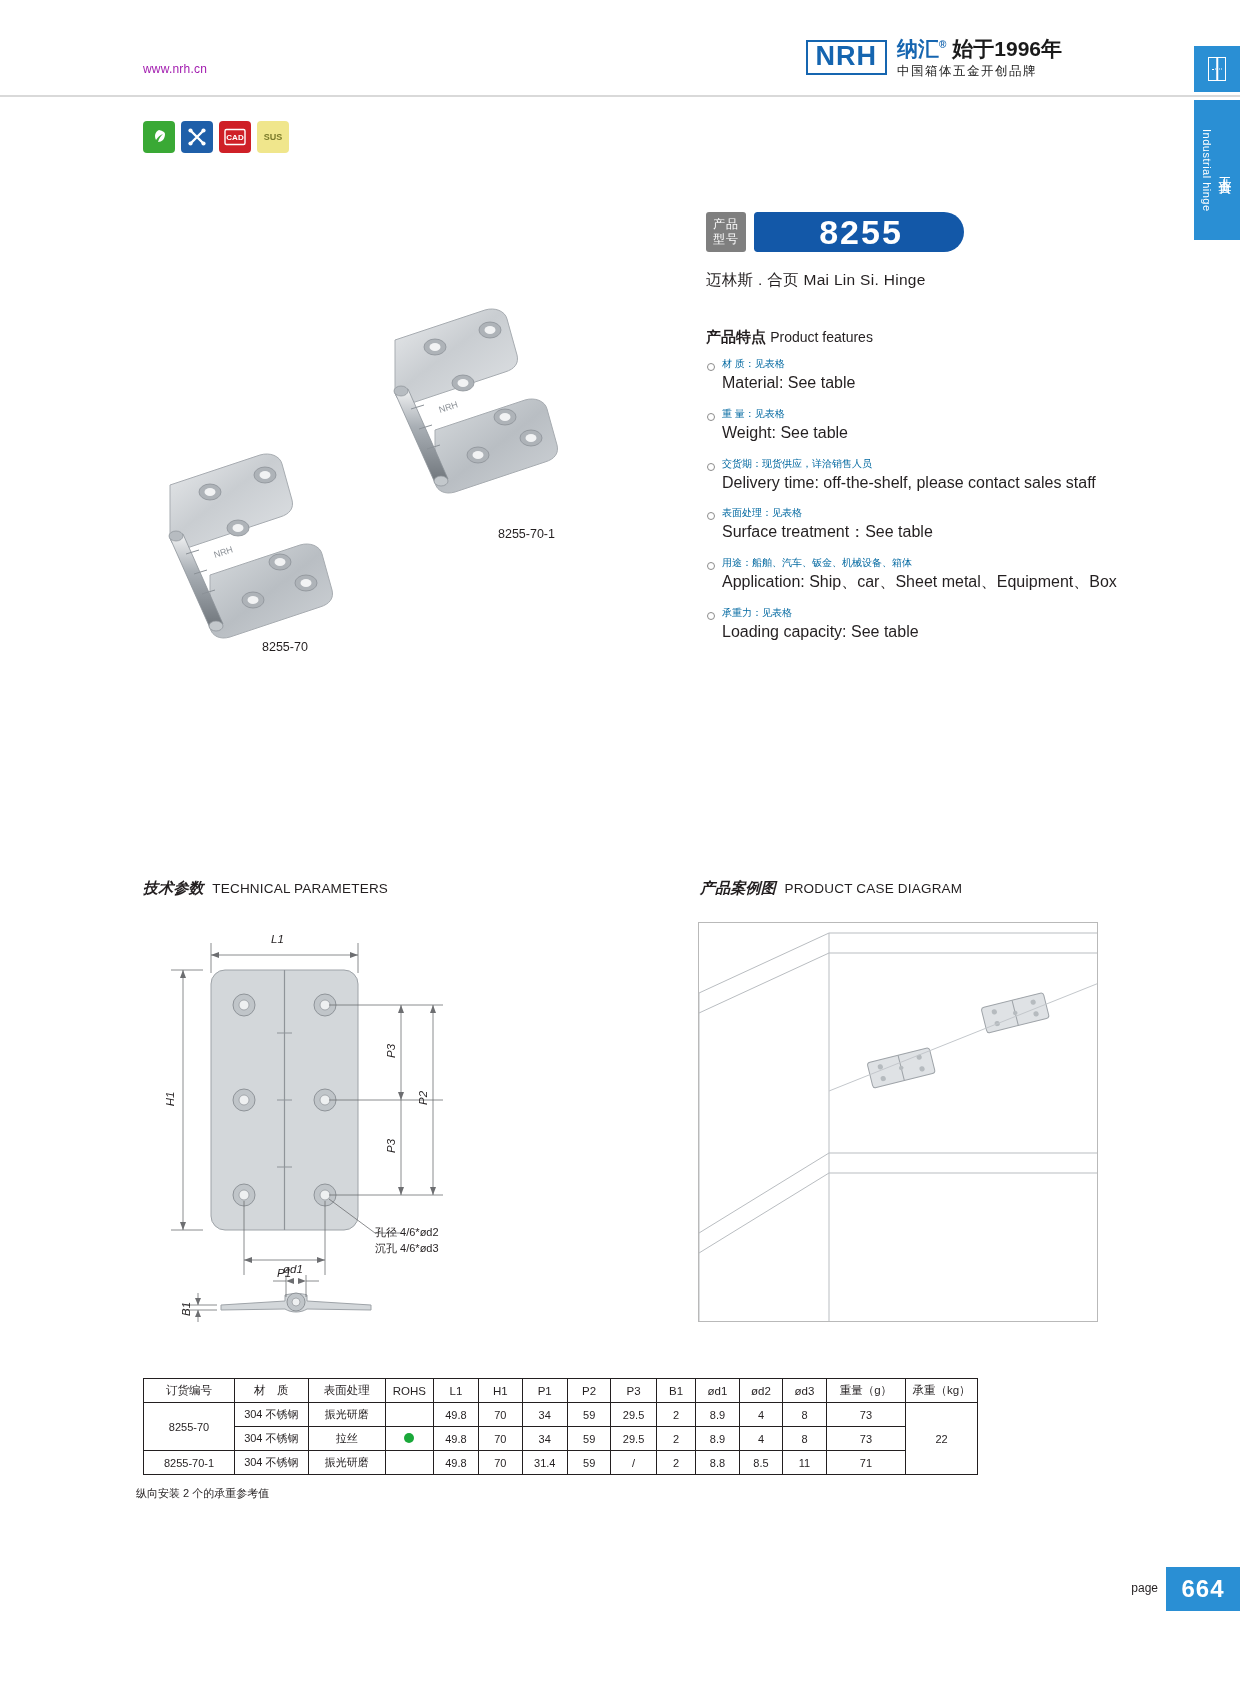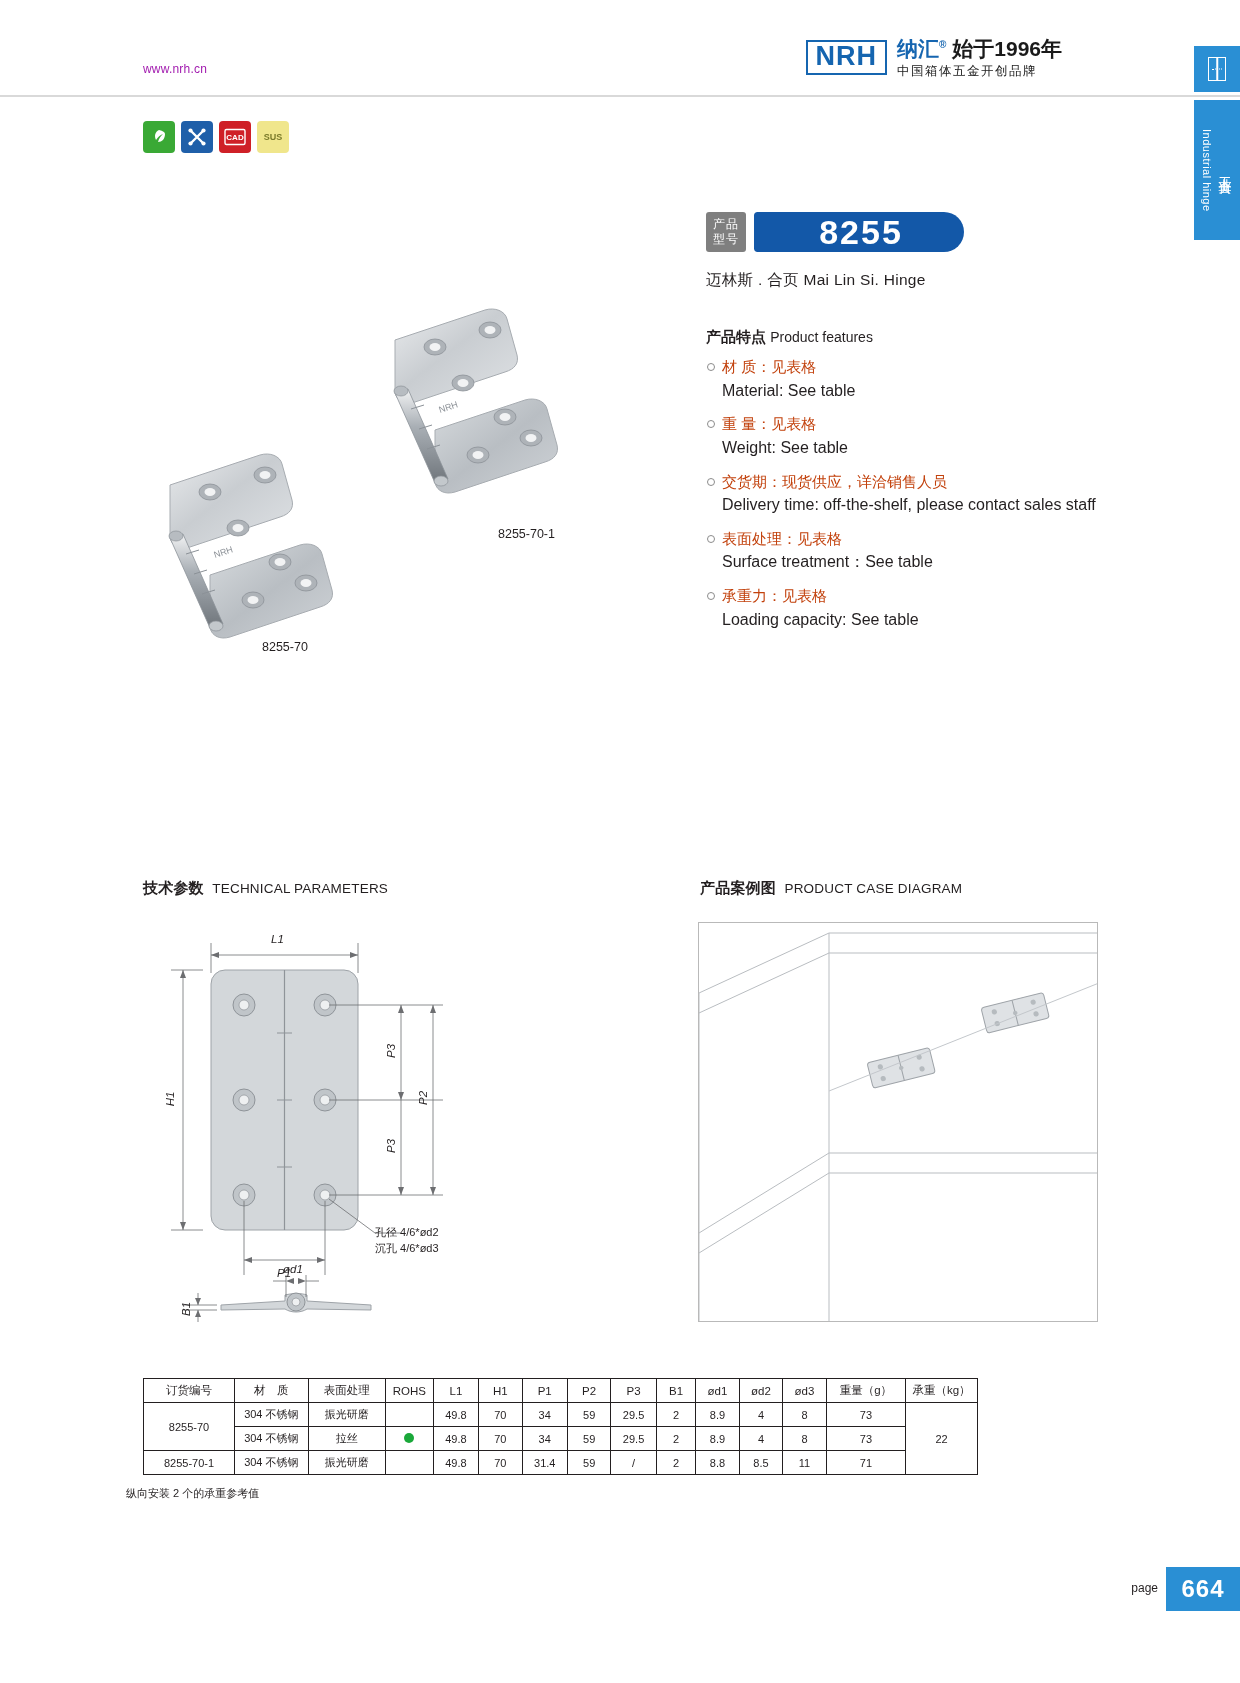--- a/index.html
+++ b/index.html
@@ -194,23 +194,23 @@
   .feat:before {
     content: "";
     position: absolute;
     left: 1px; top: 7px;
     width: 6px; height: 6px;
     border-radius: 50%;
     background: #fff;
     border: 1.5px solid #8c8c8c;
   }
   .feat .cn {
-    font-size: 15px;
+    font-size: 10px;
     line-height: 1.5;
-    color: #c2410c;
+    color: #0369a1;
     white-space: nowrap;
   }
   .feat .en {
     font-size: 16px;
     line-height: 1.55;
     color: #231f20;
     white-space: nowrap;
   }
 
   
@@ -226,21 +226,21 @@
   }
   .cap-1 { left: 498px; top: 527px; }
   .cap-2 { left: 262px; top: 640px; }
 
   
   .sec-title {
     position: absolute;
     font-size: 14.5px;
     letter-spacing: .2px;
   }
-  .sec-title .cn { font-weight: bold; font-size: 15px; }
+  .sec-title .cn { font-weight: bold; font-size: 15px; font-style: italic; }
   .sec-title .en { font-size: 13.5px; }
   .tech-title { left: 143px; top: 879px; }
   .case-title { left: 700px; top: 879px; }
 
   
   .drawing {
     position: absolute;
     left: 143px; top: 915px;
     width: 470px; height: 420px;
   }
@@ -294,21 +294,21 @@
   }
   table.spec td { height: 24px; }
   .dot-green {
     display: inline-block;
     width: 10px; height: 10px;
     border-radius: 50%;
     background: #1aa83a;
   }
   .table-note {
     position: absolute;
-    left: 126px; top: 1486px;
+    left: 136px; top: 1486px;
     font-size: 11px;
     color: #231f20;
   }
 
   
   .page-label {
     position: absolute;
     right: 82px; bottom: 88px;
     font-size: 12px;
     color: #231f20;
@@ -397,20 +397,24 @@
     <div class="cn">重  量：见表格</div>
     <div class="en">Weight: See table</div>
   </div>
   <div class="feat">
     <div class="cn">交货期：现货供应，详洽销售人员</div>
     <div class="en">Delivery time: off-the-shelf, please contact sales staff</div>
   </div>
   <div class="feat">
     <div class="cn">表面处理：见表格</div>
     <div class="en">Surface treatment：See table</div>
+  </div>
+  <div class="feat">
+    <div class="cn">用途：船舶、汽车、钣金、机械设备、箱体</div>
+    <div class="en">Application: Ship、car、Sheet metal、Equipment、Box</div>
   </div>
   <div class="feat">
     <div class="cn">承重力：见表格</div>
     <div class="en">Loading capacity: See table</div>
   </div>
 </div>
 
 <div class="photo-area">
   <svg width="560" height="390" viewBox="0 0 560 390">
     <defs>

